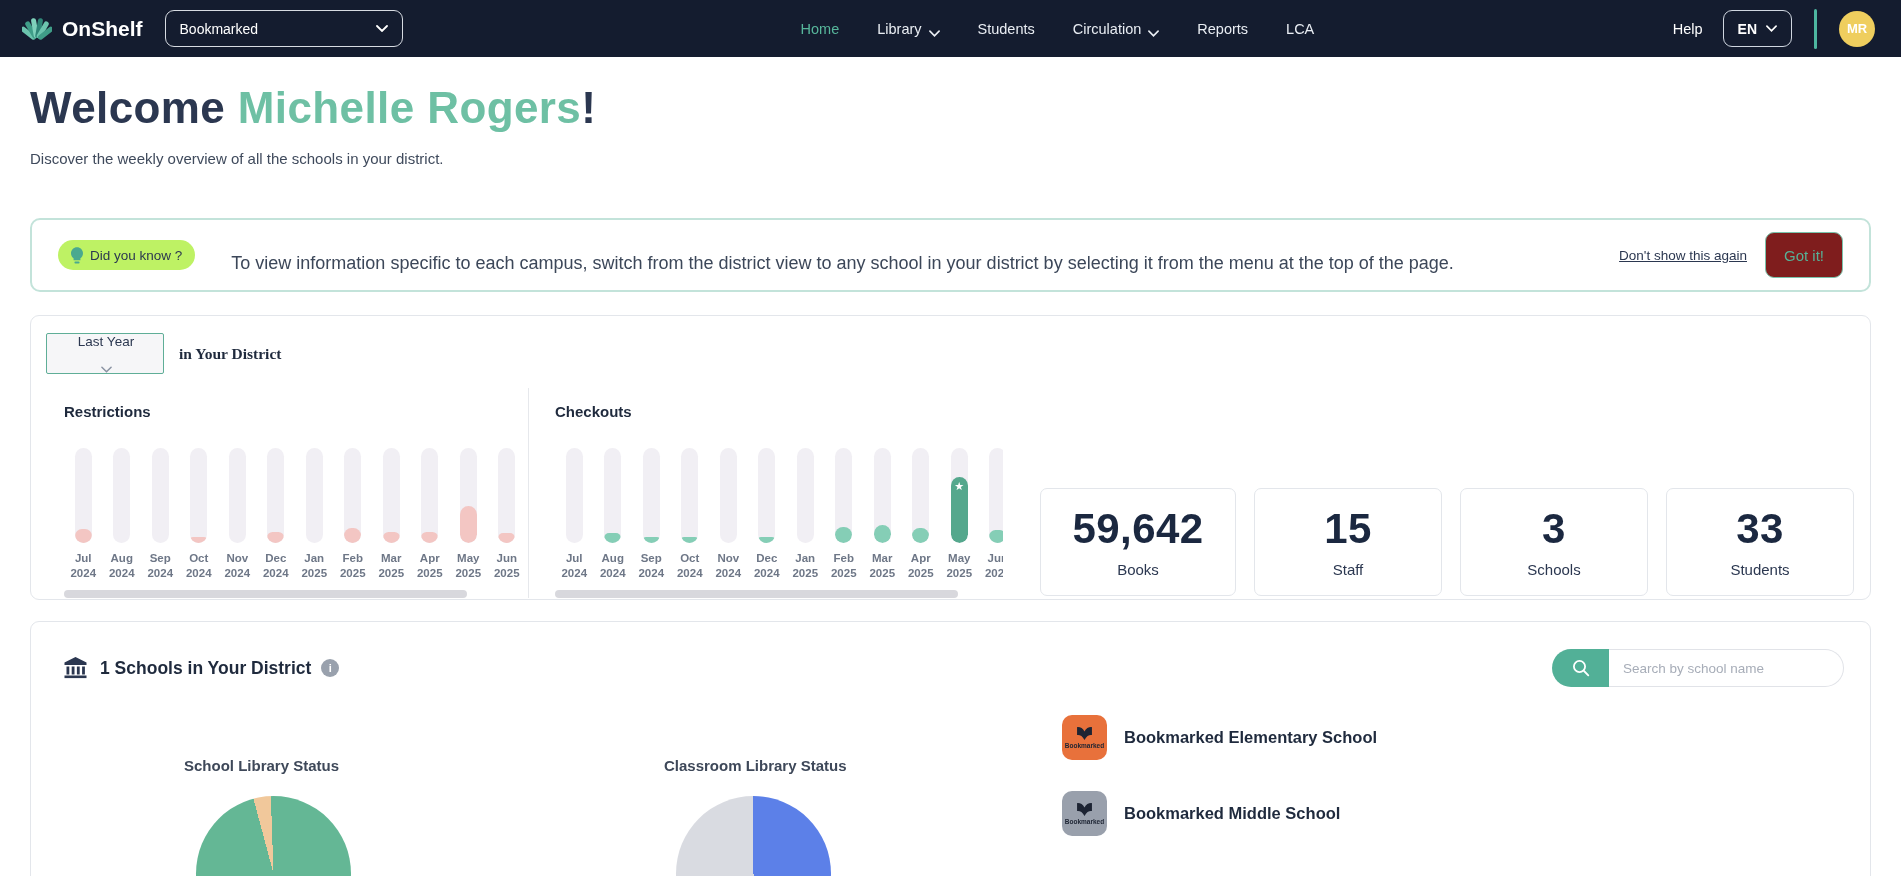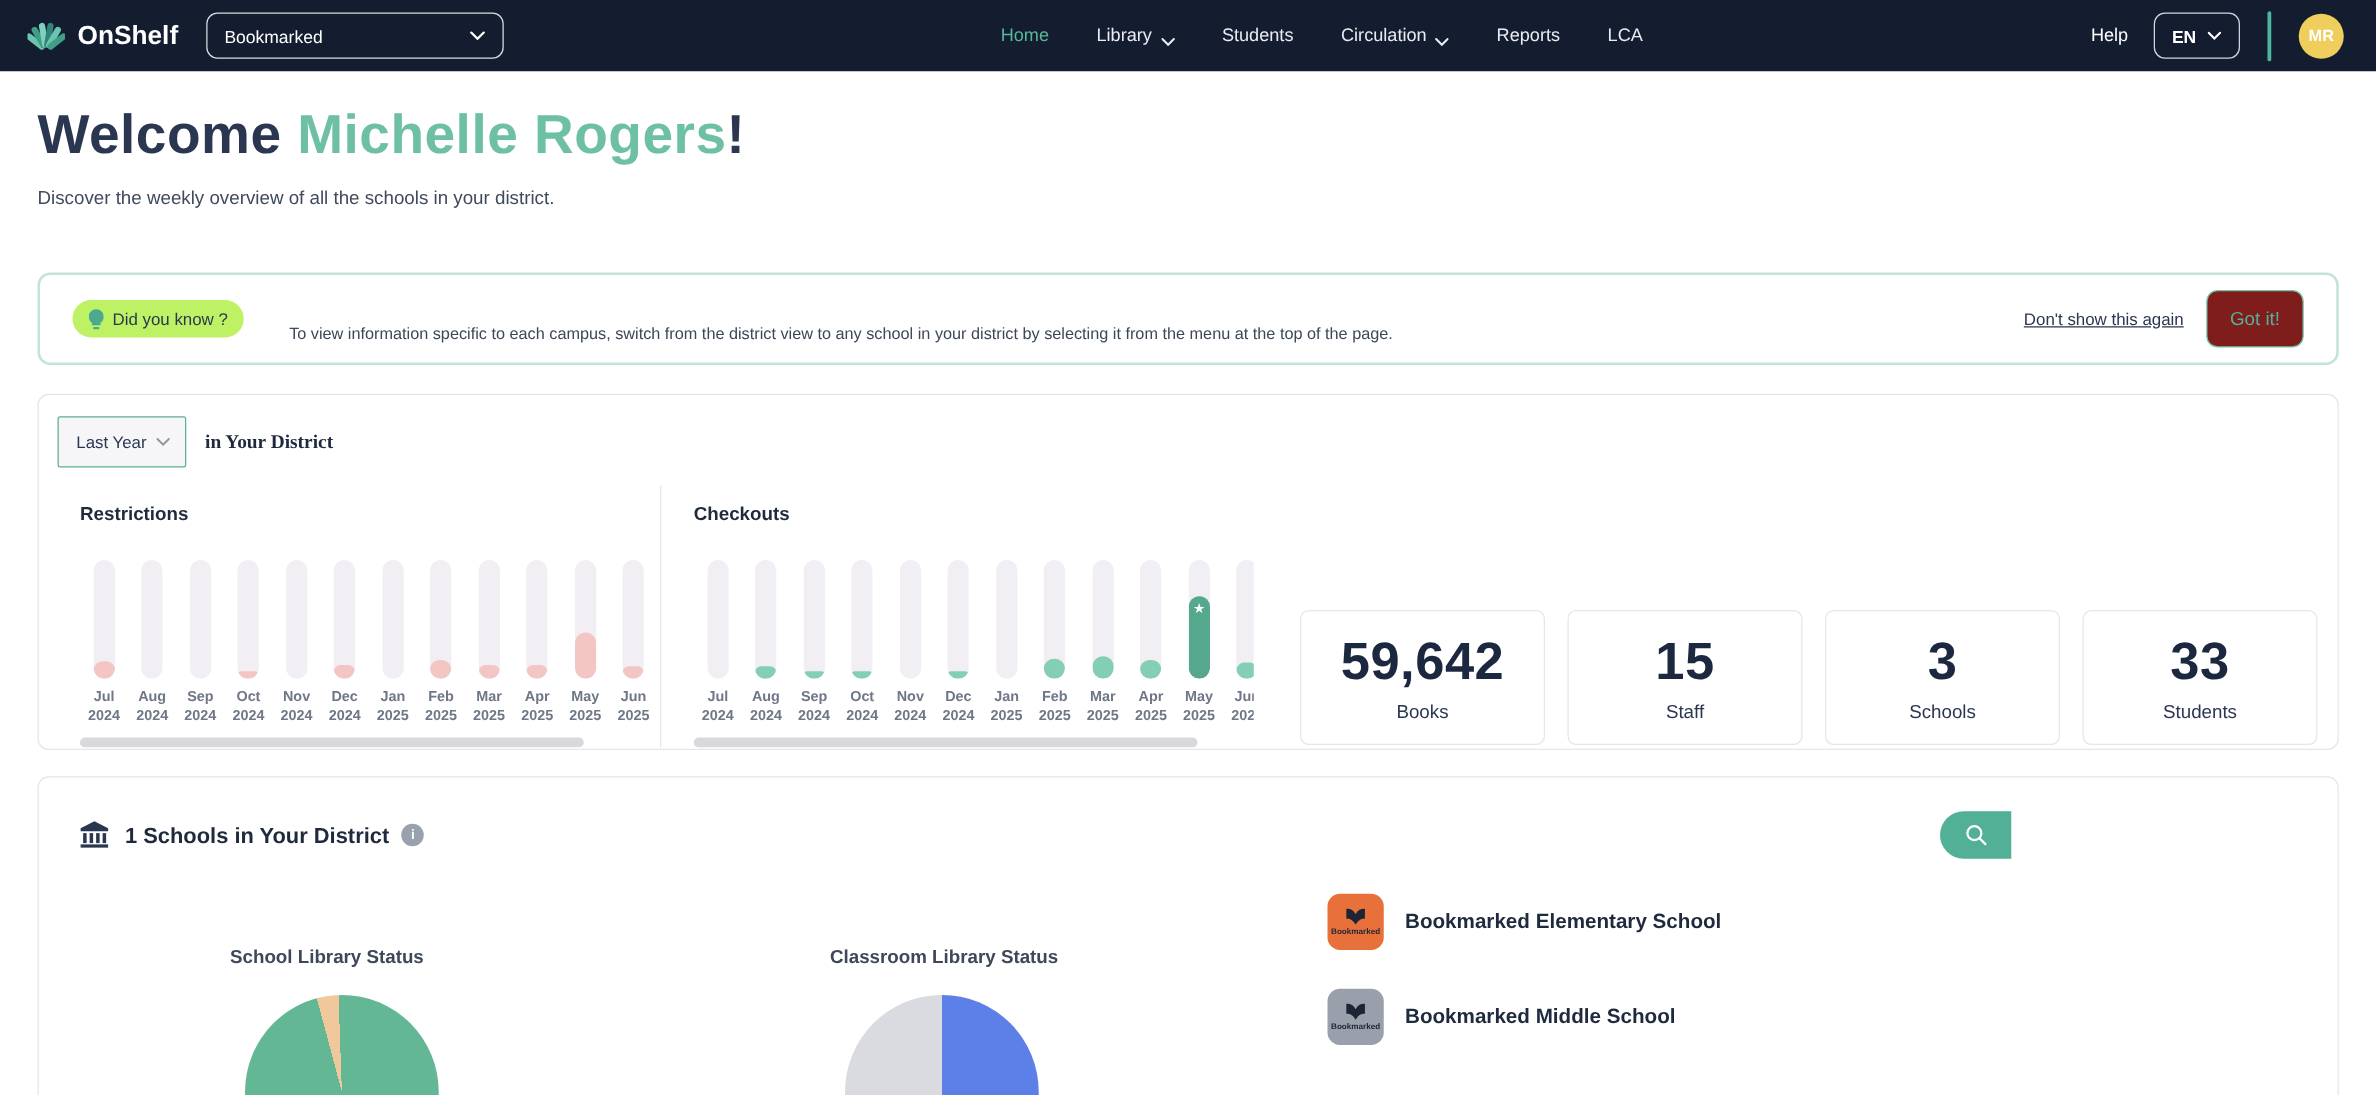--- a/index.html
+++ b/index.html
@@ -27,30 +27,30 @@
   
   main { padding:0 30px; }
   .welcome { margin:26px 0 0; font-size:44px; font-weight:800; color:#2b3750; letter-spacing:.4px; }
   .welcome .uname { color:#6ec0a4; }
   .subtitle { margin:17px 0 0; font-size:15px; color:#3f4a5c; }
   
   .tip-banner { margin-top:51px; border:2px solid #c3e3da; border-radius:10px; height:74px; display:flex;
     align-items:center; padding:0 26px; background:#fff; }
   .tip-pill { background:#bef264; border-radius:16px; height:30px; display:flex; align-items:center; gap:7px;
     padding:0 13px; font-size:13.5px; color:#2b3750; white-space:nowrap; }
-  .tip-msg { margin-left:36px; font-size:13px; color:#3c4759;margin-top:35px; }
+  .tip-msg { margin-left:36px; font-size:18px; color:#3c4759;margin-top:35px; }
   .tip-dismiss { margin-left:auto; font-size:13.5px; color:#2b3750; text-decoration:underline; white-space:nowrap; cursor:pointer; }
   .tip-gotit { margin-left:18px; border:1.5px solid #79c3ab; color:#57b096; background:#7f1d1d; border-radius:9px;
     height:46px; padding:0 18px; font-size:15px; cursor:pointer; font-family:inherit; white-space:nowrap; }
   
   .overview-card { margin-top:23px; border:1px solid #e3e6eb; border-radius:9px; padding:17px 16px 20px 15px; height:285px; background:#fff; }
   .period-row { display:flex; align-items:center; gap:15px; }
-  .period-select { width:103px; height:41px; background:#f6f6f8; border:1px solid #5fae97; border-radius:2px;
+  .period-select { width:118px; height:41px; background:#f6f6f8; border:1px solid #5fae97; border-radius:2px;
     display:flex; align-items:center; justify-content:space-between; padding:0 12px 0 14px; font-size:13.5px;
-    color:#2b3750; cursor:pointer; }
+    color:#2b3750; cursor:pointer;flex-direction:column; }
   .period-suffix { font-size:15.5px; font-weight:700; color:#1f2a3d;font-family:Liberation Serif, serif; }
   .charts-row { display:flex; margin-top:14px; align-items:flex-start; }
   .chart-block { width:448px; overflow:hidden; flex:none; }
   .chart-block.first { margin-left:18px; padding-right:17px; width:465px; border-right:1px solid #e6e8ec; }
   .chart-block.second { margin-left:26px; }
   .chart-title { font-size:15px; font-weight:700; color:#1f2a3d; height:19px; }
   .bars { display:flex; margin-top:26px; height:95px; width:462px; }
   .bar-col { width:38.5px; flex:none; display:flex; justify-content:center; }
   .track { width:17px; height:95px; background:#f1eff4; border-radius:9px; position:relative; overflow:hidden; }
   .fill { position:absolute; bottom:0; left:0; right:0; border-radius:9px; }
@@ -369,20 +369,21 @@
       </svg>
       <h2 class="schools-title">1 Schools in Your District</h2>
       <i class="info-icon">i</i>
       <div class="search">
         <button class="search-btn">
           <svg width="18" height="18" viewBox="0 0 18 18" fill="none" stroke="#ffffff" stroke-width="1.8" stroke-linecap="round">
             <circle cx="7.5" cy="7.5" r="5.6"></circle>
               <line x1="12" y1="12" x2="16.3" y2="16.3"></line>
           </svg>
         </button>
+        <input class="search-input" placeholder="Search by school name" style="">
       </div>
     </div>
     <div class="schools-content">
       <div class="pie-block">
         <div class="pie-title">School Library Status</div>
         <div class="pie-row">
           <div class="pie" id="pie-0" style="background: conic-gradient(rgb(100, 183, 149) 0deg, rgb(100, 183, 149) 345deg, rgb(241, 200, 155) 345deg, rgb(241, 200, 155) 358deg, rgb(100, 183, 149) 358deg, rgb(100, 183, 149) 360deg);"></div>
           <div class="legend">
             
             

